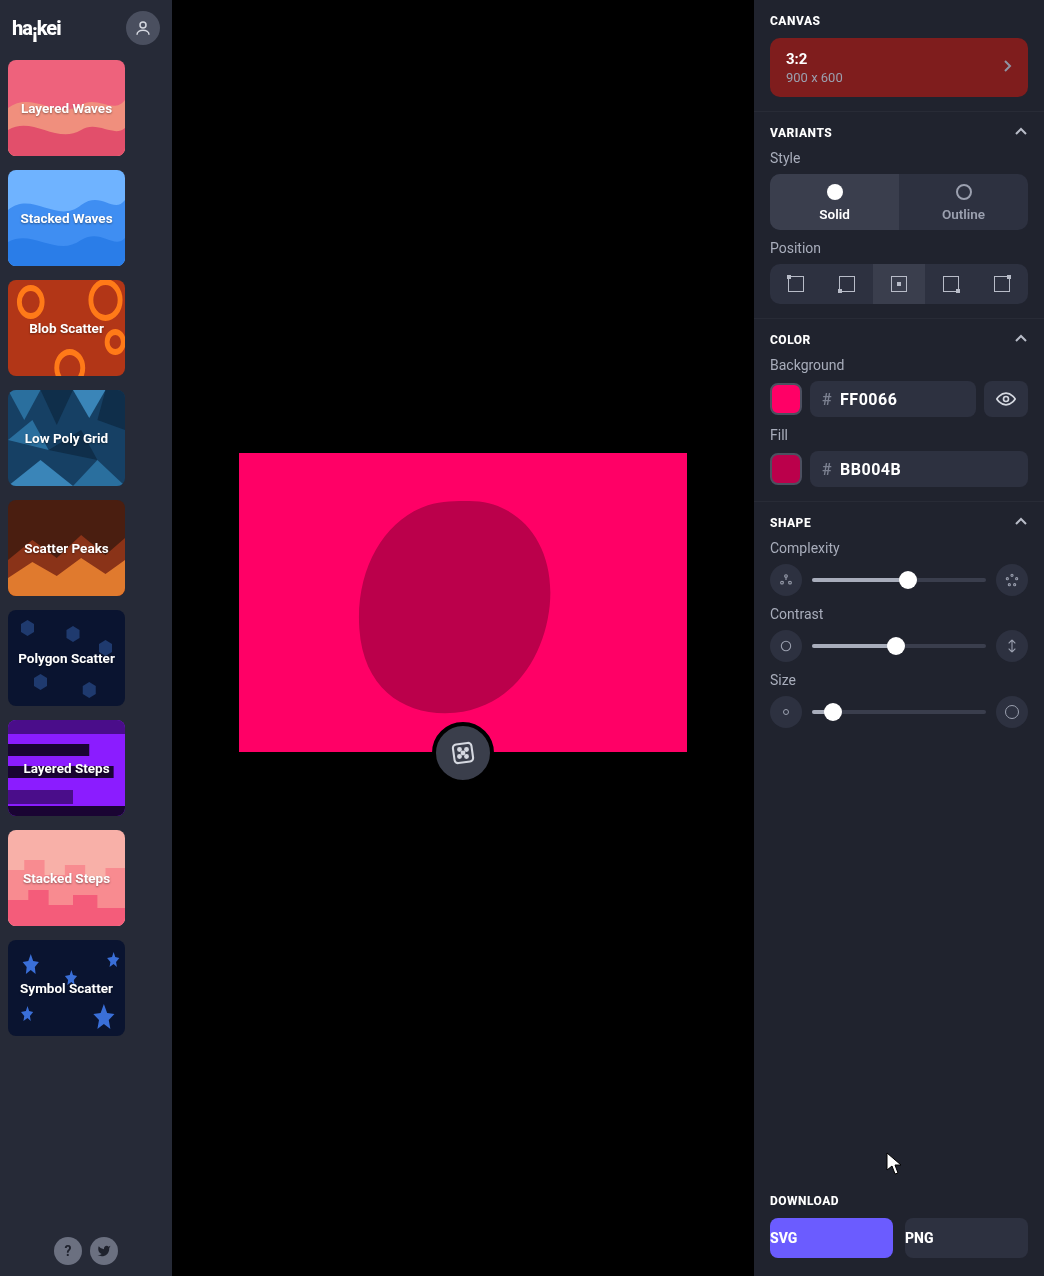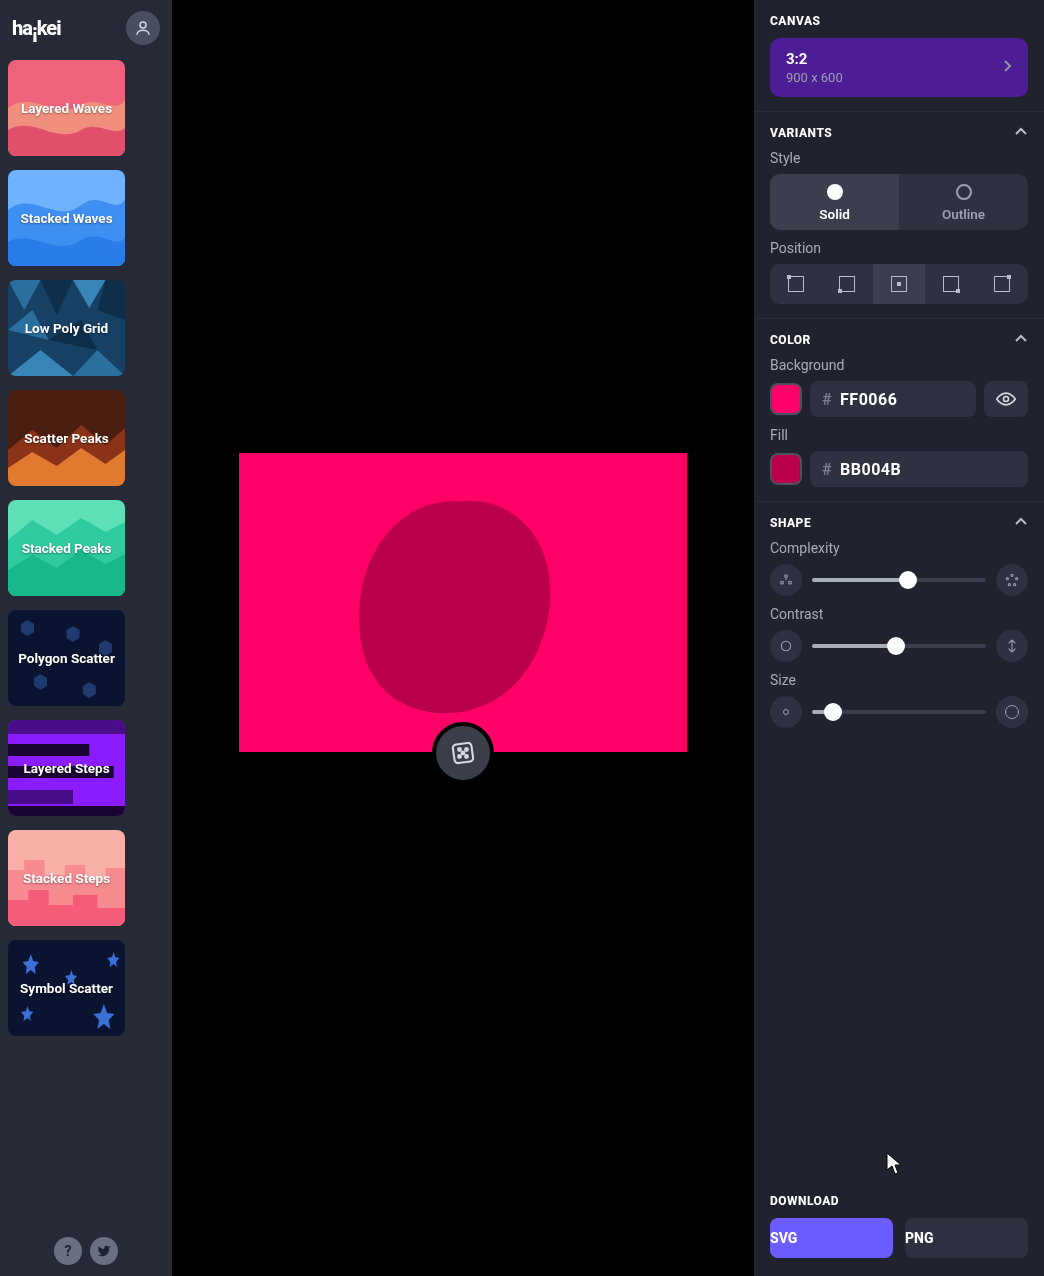--- a/index.html
+++ b/index.html
@@ -98,21 +98,21 @@
   }
   .panel::-webkit-scrollbar{width:0}
   .section { padding: 14px 16px; border-bottom: 1px solid rgba(255,255,255,0.04); }
   .section-header {
     display: flex; justify-content: space-between; align-items: center;
     font-size: 12px; font-weight: 800; letter-spacing: 0.5px;
     color: #fff;
   }
   .label { color: #a8adbb; font-size: 14px; margin: 10px 0 8px; }
   .card {
-    background: #4c1d95; border-radius: 10px;
+    background: #7f1d1d; border-radius: 10px;
     padding: 12px 16px;
     display: flex; justify-content: space-between; align-items: center;
     margin-top: 10px;
   }
   .card-left .title { font-weight: 700; font-size: 15px; }
   .card-left .sub { font-size: 13px; color:#9ba0af; margin-top:2px;}
   .chev { color:#8f94a3; }
 
   .seg {
     display: flex; gap: 0; background:#2d3140; border-radius:10px; overflow:hidden;
@@ -214,20 +214,30 @@
 
     <div class="thumb">
       <svg class="bg-svg" viewBox="0 0 144 96" preserveAspectRatio="none">
         <rect width="144" height="96" fill="#6fb3ff"></rect>
         <path d="M0 40 C30 20 60 55 90 35 C115 20 130 45 144 30 L144 96 L0 96 Z" fill="#3f8ef2"></path>
         <path d="M0 72 C30 58 60 88 90 70 C115 58 130 80 144 68 L144 96 L0 96 Z" fill="#2a7de8"></path>
       </svg>
       <span class="thumb-label">Stacked Waves</span>
     </div>
 
+    <div class="thumb">
+      <svg class="bg-svg" viewBox="0 0 144 96" preserveAspectRatio="none">
+        <rect width="144" height="96" fill="#b23617"></rect>
+        <circle cx="28" cy="22" r="14" fill="none" stroke="#ff7a18" stroke-width="6"></circle>
+        <circle cx="120" cy="20" r="18" fill="none" stroke="#ff7a18" stroke-width="6"></circle>
+        <circle cx="132" cy="62" r="10" fill="none" stroke="#ff7a18" stroke-width="6"></circle>
+        <circle cx="76" cy="88" r="16" fill="none" stroke="#ff7a18" stroke-width="6"></circle>
+      </svg>
+      <span class="thumb-label">Blob Scatter</span>
+    </div>
 
     <div class="thumb">
       <svg class="bg-svg" viewBox="0 0 144 96" preserveAspectRatio="none">
         <rect width="144" height="96" fill="#164064"></rect>
         <polygon points="0,0 40,0 20,30" fill="#2a6f9e"></polygon>
         <polygon points="40,0 80,0 60,35" fill="#0f2e4a"></polygon>
         <polygon points="80,0 120,0 100,28" fill="#3a85b8"></polygon>
         <polygon points="120,0 144,0 144,40 110,30" fill="#0f2e4a"></polygon>
         <polygon points="0,50 30,30 50,60" fill="#2a6f9e"></polygon>
         <polygon points="50,60 90,40 110,70" fill="#0f2e4a"></polygon>
@@ -239,28 +249,20 @@
 
     <div class="thumb">
       <svg class="bg-svg" viewBox="0 0 144 96" preserveAspectRatio="none">
         <rect width="144" height="96" fill="#4a1e10"></rect>
         <polygon points="0,60 30,40 60,58 90,35 120,55 144,38 144,96 0,96" fill="#8a3318"></polygon>
         <polygon points="0,78 30,62 60,76 90,58 120,74 144,60 144,96 0,96" fill="#e07a2e"></polygon>
       </svg>
       <span class="thumb-label">Scatter Peaks</span>
     </div>
 
-    <div class="thumb">
-      <svg class="bg-svg" viewBox="0 0 144 96" preserveAspectRatio="none">
-        <rect width="144" height="96" fill="#5de0b6"></rect>
-        <polygon points="0,40 30,20 60,35 90,18 120,32 144,22 144,96 0,96" fill="#30caa0"></polygon>
-        <polygon points="0,70 30,55 60,68 90,50 120,64 144,54 144,96 0,96" fill="#18b88a"></polygon>
-      </svg>
-      <span class="thumb-label">Stacked Peaks</span>
-    </div>
 
     <div class="thumb">
       <svg class="bg-svg" viewBox="0 0 144 96" preserveAspectRatio="none">
         <rect width="144" height="96" fill="#0a1430"></rect>
         <polygon points="24,10 32,14 32,22 24,26 16,22 16,14" fill="#1f3a6e"></polygon>
         <polygon points="80,16 88,20 88,28 80,32 72,28 72,20" fill="#1f3a6e"></polygon>
         <polygon points="120,30 128,34 128,42 120,46 112,42 112,34" fill="#1f3a6e"></polygon>
         <polygon points="40,64 48,68 48,76 40,80 32,76 32,68" fill="#1f3a6e"></polygon>
         <polygon points="100,72 108,76 108,84 100,88 92,84 92,76" fill="#1f3a6e"></polygon>
       </svg>

